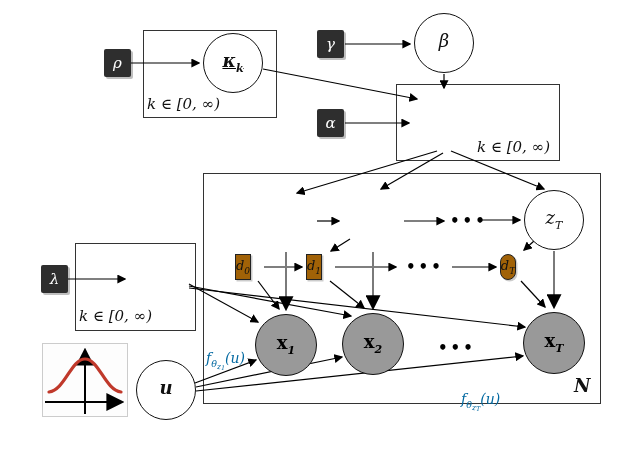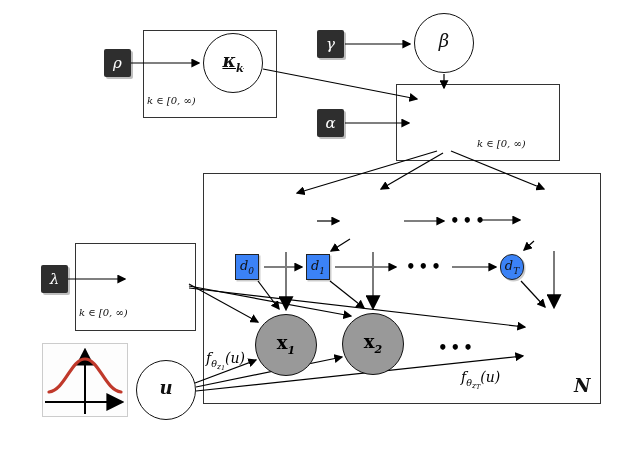--- a/index.html
+++ b/index.html
@@ -2,21 +2,21 @@
 <html><head>
 <meta charset="utf-8">
 <style>
   html,body{margin:0;padding:0;background:#ffffff;}
   #canvas{
     position:relative;width:620px;height:452px;background:#ffffff;overflow:hidden;
     font-family:"DejaVu Serif","Liberation Serif",serif;
   }
   
   .plate{position:absolute;border:1.5px solid #333;background:transparent;box-sizing:border-box;}
-  .plate-label{position:absolute;font-style:italic;font-size:10px;color:#111;white-space:nowrap;}
+  .plate-label{position:absolute;font-style:italic;font-size:15px;color:#111;white-space:nowrap;}
   
   .node{
     position:absolute;width:60px;height:60px;border-radius:50%;
     border:1.4px solid #111;background:#fff;box-sizing:border-box;
     display:flex;align-items:center;justify-content:center;z-index:3;
   }
   .node.observed{background:#999999;}
   .nl{font-style:italic;font-size:18px;color:#111;line-height:1;}
   .nl sub{font-size:11px;font-style:italic;}
   .nl.bold{font-weight:bold;}
@@ -24,31 +24,31 @@
   .nl.upright sub{font-style:italic;font-weight:bold;}
   
   .pbox{
     position:absolute;width:27px;height:28px;background:#2e2e2e;border-radius:2px;
     box-shadow:2px 2px 0 rgba(0,0,0,0.25);
     display:flex;align-items:center;justify-content:center;z-index:3;
   }
   .pbox span{color:#fff;font-style:italic;font-size:15px;line-height:1;}
   
   .dbox{
-    position:absolute;width:24px;height:26px;background:#3b82f6;border:1.2px solid #222;
+    position:absolute;width:16px;height:26px;background:#a16207;border:1.2px solid #222;
     box-shadow:1.5px 1.5px 0 rgba(0,0,0,0.2);box-sizing:border-box;
     display:flex;align-items:center;justify-content:center;z-index:3;
   }
   .dbox .nl{font-size:13px;}
   .dbox .nl sub{font-size:9px;}
   
   .dots{position:absolute;font-weight:bold;font-size:15px;letter-spacing:3px;color:#000;z-index:3;
         font-family:"DejaVu Sans","Liberation Sans",sans-serif;line-height:1;}
   
-  .flabel{position:absolute;z-index:4;color:#000000;white-space:nowrap;}
+  .flabel{position:absolute;z-index:4;color:#0369a1;white-space:nowrap;}
   .f0{font-style:italic;font-size:14px;}
   .f1{font-style:italic;font-size:9.5px;vertical-align:-4px;}
   .f2{font-style:italic;font-size:7.5px;vertical-align:-2px;}
   .f3{font-style:italic;font-size:6.5px;vertical-align:-1px;}
   
   .nlabel{position:absolute;font-style:italic;font-size:18px;font-weight:bold;color:#111;z-index:2;}
   
   .inset{
     position:absolute;left:42px;top:343px;width:86px;height:74px;
     background:#fdfdfd;border:1px solid #cccccc;z-index:3;box-sizing:border-box;
@@ -133,46 +133,52 @@
 
   <div class="node" style="left:203px;top:33px;text-decoration:underline;">
     <span class="nl bold"><span>κ</span><sub>k</sub></span>
   </div>
   <div class="node" style="left:414px;top:13px;">
     <span class="nl"><span>β</span><sub></sub></span>
   </div>
   <div class="node" style="left:136px;top:360px;">
     <span class="nl bold"><span>u</span><sub></sub></span>
   </div>
+  <div class="node" style="left:524px;top:190px;">
+    <span class="nl"><span>z</span><sub>T</sub></span>
+  </div>
 
   <div class="node observed" style="left:255px;top:314px;width:62px;height:62px;">
     <span class="nl upright"><span>x</span><sub>1</sub></span>
   </div>
   <div class="node observed" style="left:342px;top:313px;width:62px;height:62px;text-align:center;">
     <span class="nl upright"><span>x</span><sub>2</sub></span>
+  </div>
+  <div class="node observed" style="left:523px;top:312px;width:62px;height:62px;">
+    <span class="nl upright"><span>x</span><sub>T</sub></span>
   </div>
 
   <div class="dbox" style="left:235px;top:254px;">
     <span class="nl"><span>d</span><sub>0</sub></span>
   </div>
   <div class="dbox" style="left:306px;top:254px;">
     <span class="nl"><span>d</span><sub>1</sub></span>
   </div>
   <div class="dbox" style="left:500px;top:254px;border-radius:13px;">
     <span class="nl"><span>d</span><sub>T</sub></span>
   </div>
 
   <div class="dots" style="left:450px;top:214px;">•••</div>
   <div class="dots" style="left:406px;top:260px;">•••</div>
   <div class="dots" style="left:438px;top:341px;">•••</div>
 
   <div class="flabel" style="left:206px;top:348px;">
     <span class="f0">f</span><span class="f1"><span>θ</span><span class="f2"><span>z</span><span class="f3">1</span></span></span><span class="f0">(u)</span>
   </div>
-  <div class="flabel" style="left:461px;top:367px;">
+  <div class="flabel" style="left:461px;top:389px;">
     <span class="f0">f</span><span class="f1"><span>θ</span><span class="f2"><span>z</span><span class="f3">T</span></span></span><span class="f0">(u)</span>
   </div>
 
   <div class="inset">
     <svg width="84" height="72" viewBox="0 0 84 72">
       <defs>
         <marker id="ah2" viewBox="0 0 10 10" refX="7" refY="5" markerWidth="9" markerHeight="9" orient="auto">
           <path d="M0,0 L10,5 L0,10 Z" fill="#000"></path>
         </marker>
       </defs>

